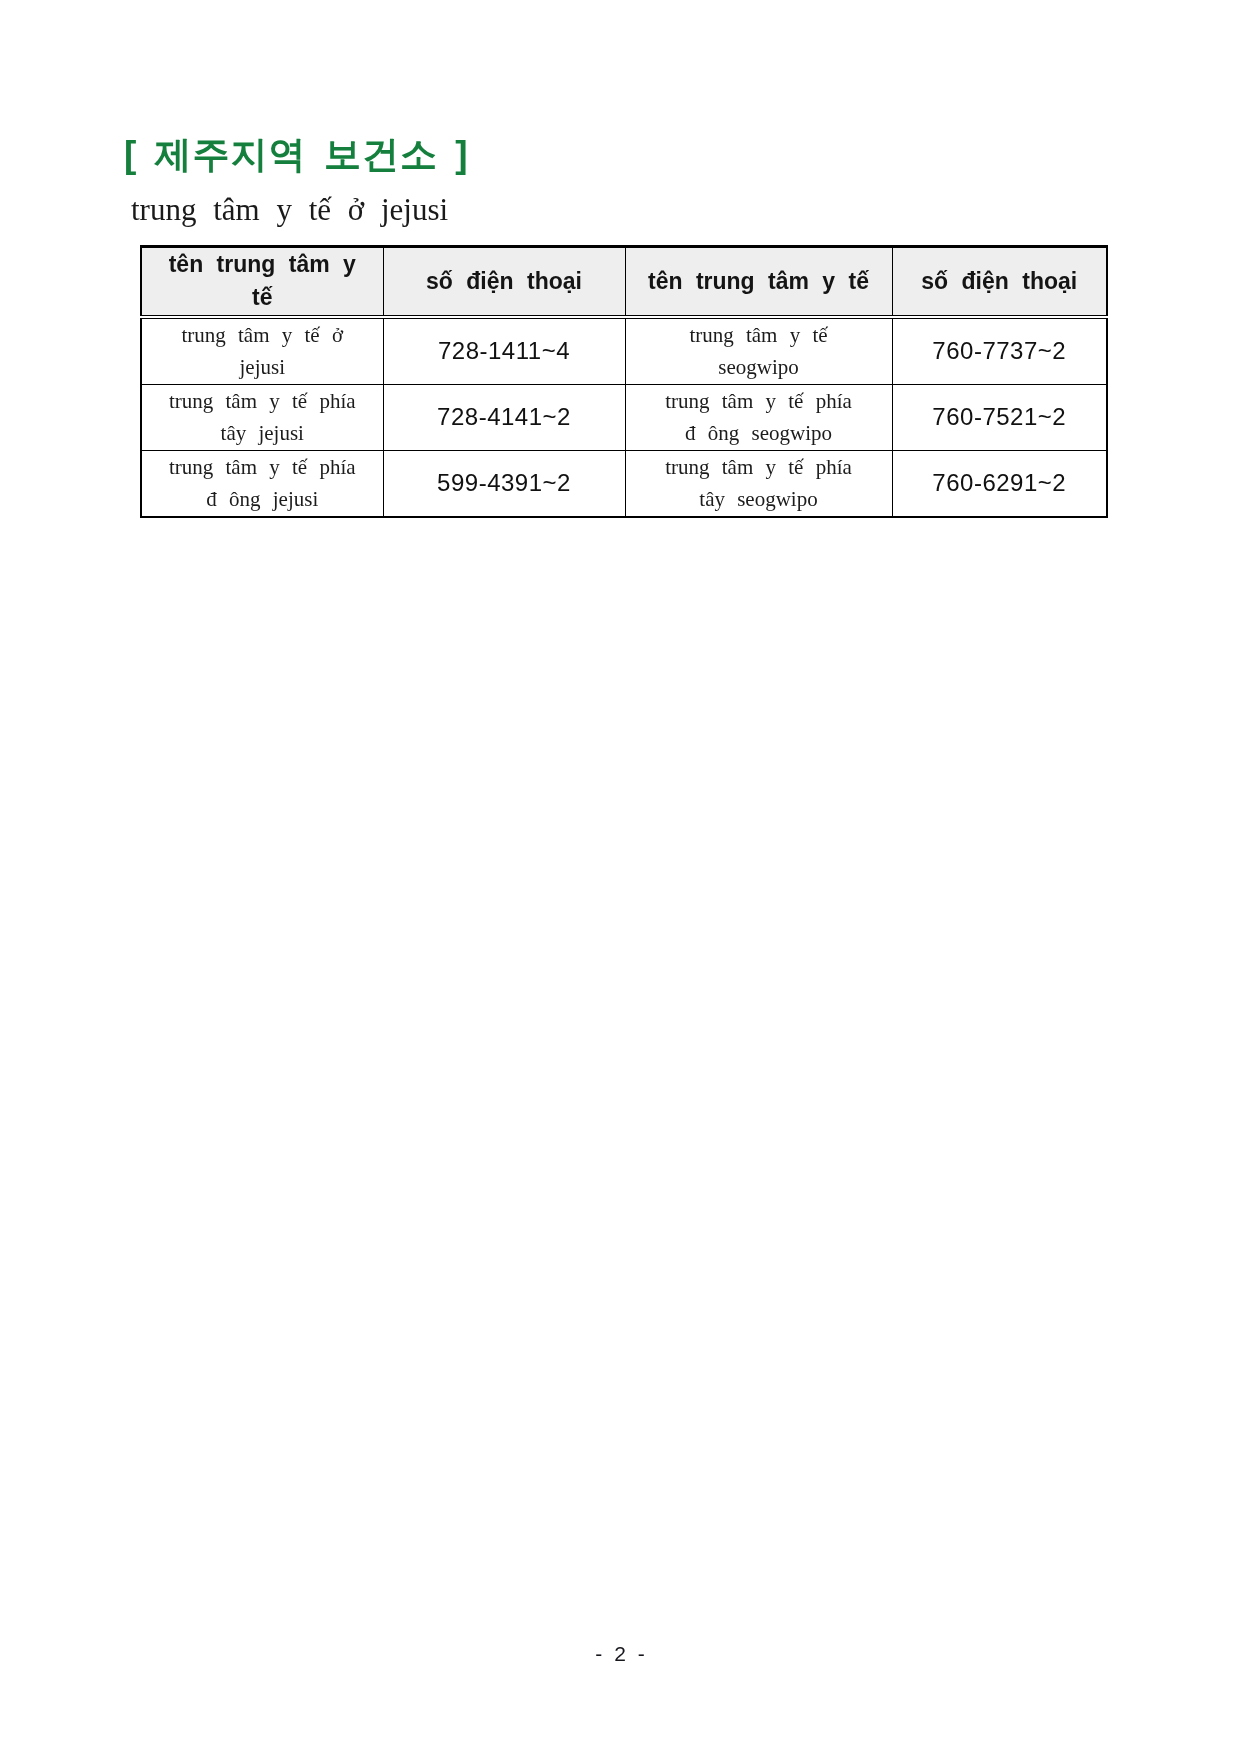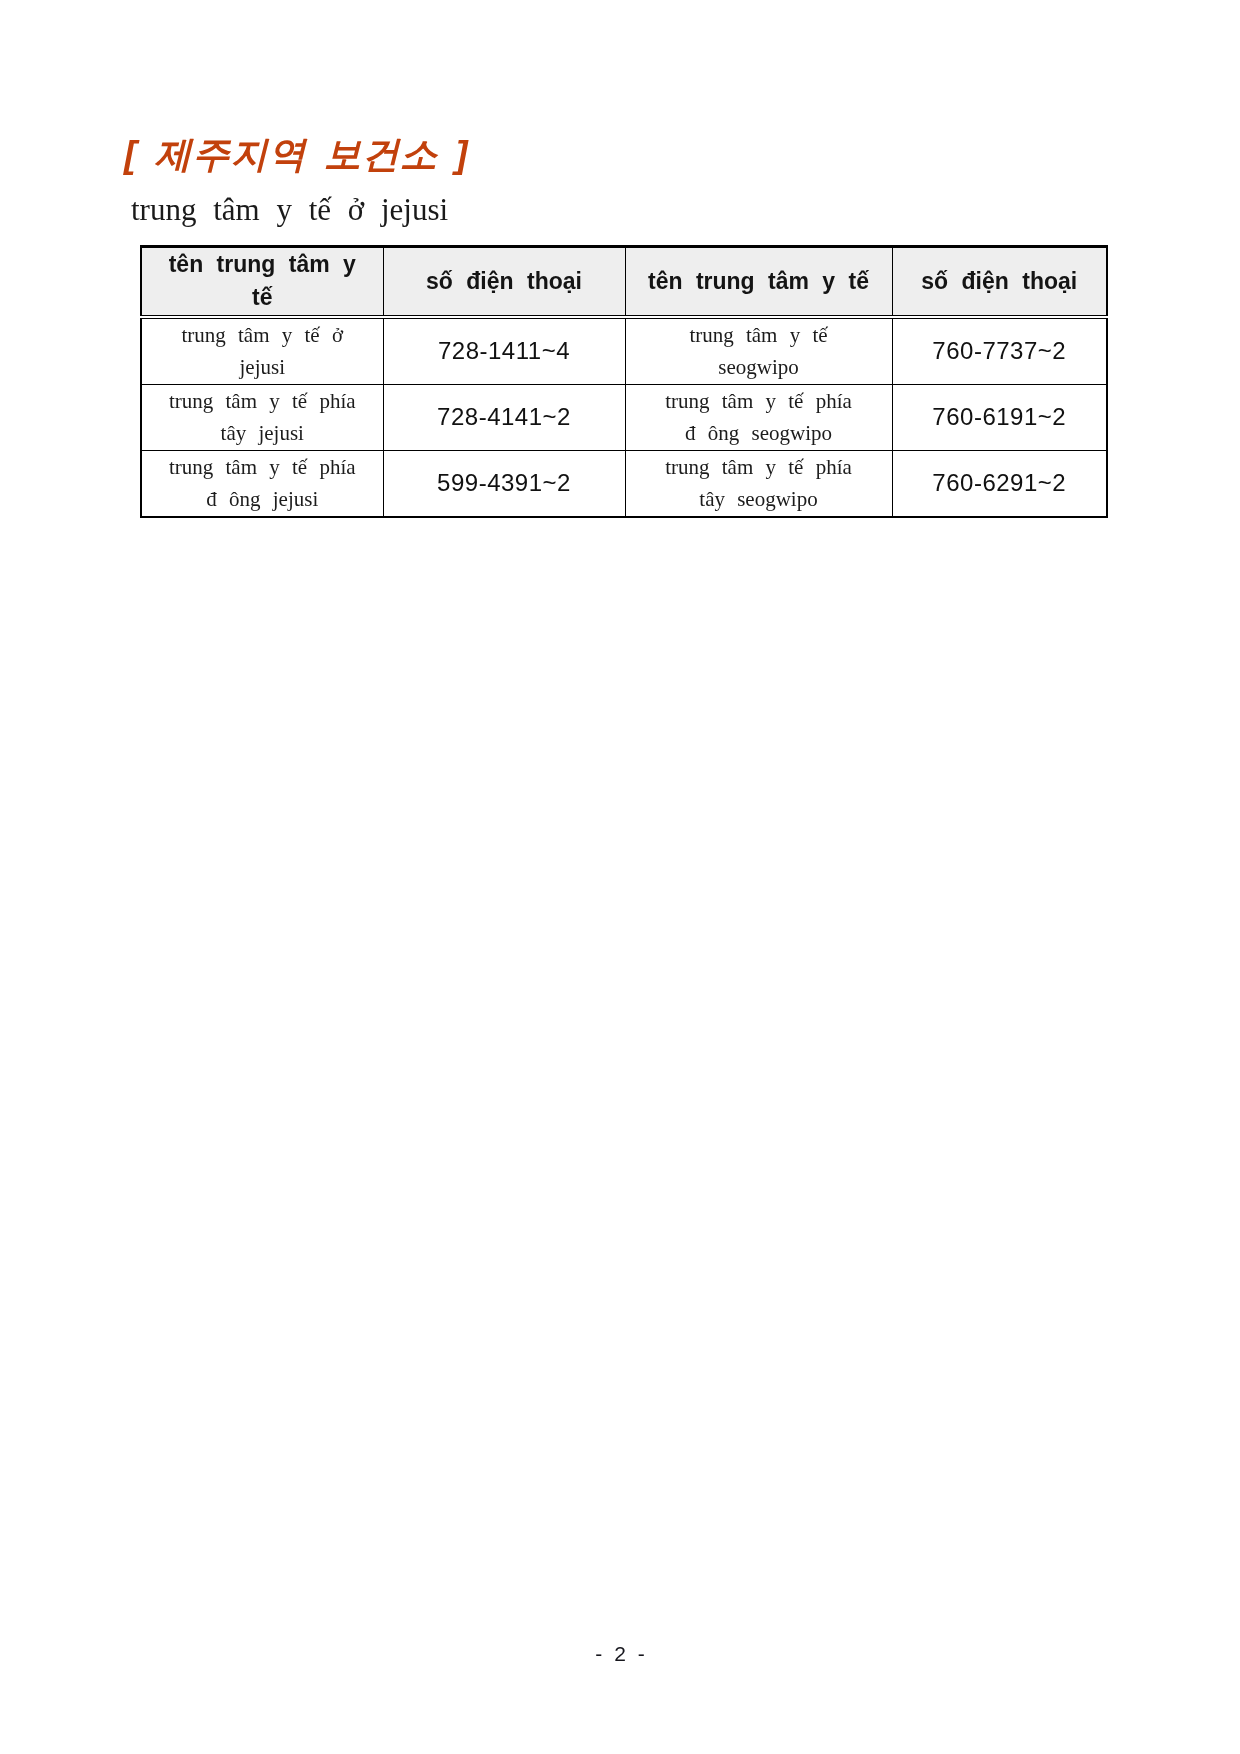--- a/index.html
+++ b/index.html
@@ -6,25 +6,24 @@
   body{
     width:1240px;height:1754px;
     background:#ffffff;
     position:relative;
     font-family:"Liberation Sans",sans-serif;
     color:#111;
     overflow:hidden;
   }
   .page-title{
     position:absolute;left:124px;top:130px;
-    font-size:37px;font-weight:bold;color:#c2410c;
+    font-size:37px;font-weight:bold;color:#15803d;
     letter-spacing:1px;word-spacing:6px;
     font-family:"Liberation Sans",sans-serif;
     white-space:nowrap;
-    font-style:italic;
   }
   .page-subtitle{
     position:absolute;left:131px;top:192px;
     font-size:31px;color:#1a1a1a;
     font-family:"Liberation Serif",serif;
     word-spacing:9px;white-space:nowrap;
   }
   .doc-table{
     position:absolute;left:140px;top:245px;width:966px;
     border-collapse:collapse;table-layout:fixed;
@@ -98,21 +97,21 @@
       <td class="name">trung tâm y tế
 seogwipo</td>
       <td class="phone">760-7737~2</td>
     </tr>
     <tr>
       <td class="name">trung tâm y tế phía
 tây jejusi</td>
       <td class="phone">728-4141~2</td>
       <td class="name">trung tâm y tế phía
 đ ông seogwipo</td>
-      <td class="phone">760-6191~2</td>
+      <td class="phone">760-7521~2</td>
     </tr>
     <tr>
       <td class="name">trung tâm y tế phía
 đ ông jejusi</td>
       <td class="phone">599-4391~2</td>
       <td class="name">trung tâm y tế phía
 tây seogwipo</td>
       <td class="phone">760-6291~2</td>
     </tr>
   </tbody>

